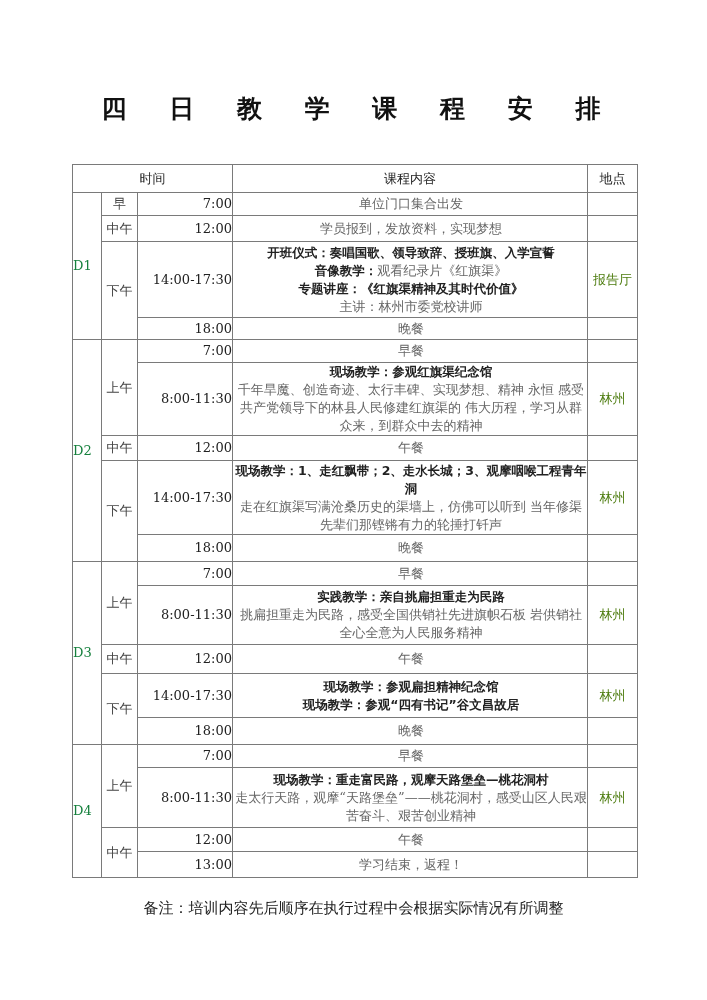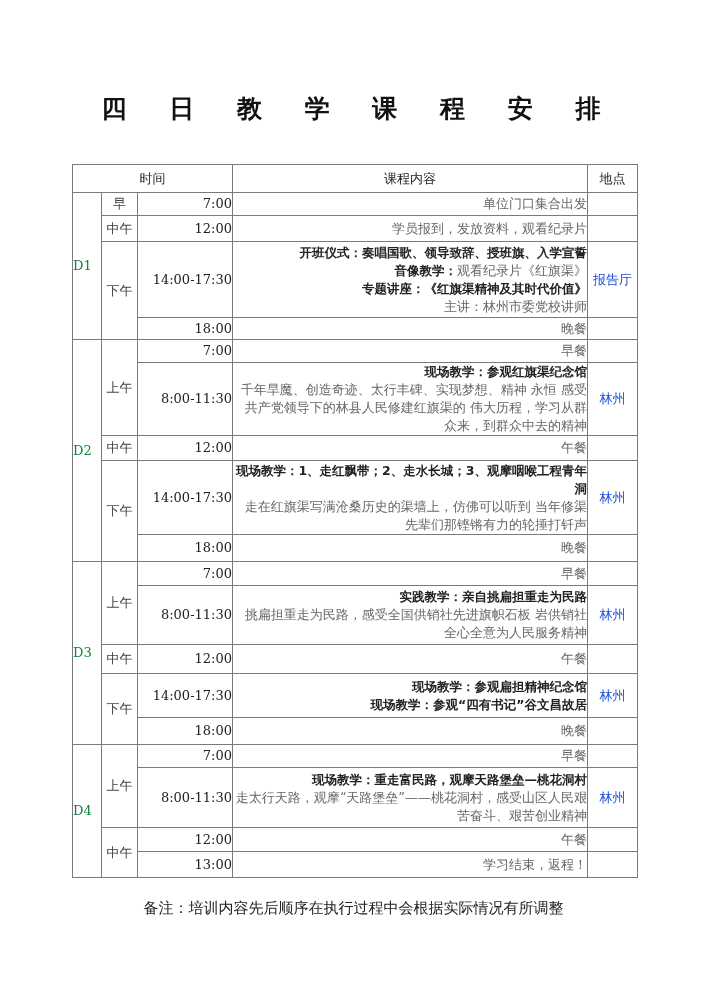--- a/index.html
+++ b/index.html
@@ -8,22 +8,22 @@
   .title { position: absolute; top: 92px; left: 0; width: 707px; text-align: center;
            font-family: "DejaVu Sans", "Liberation Sans", sans-serif; font-weight: bold;
            font-size: 25px; letter-spacing: 17px; color: #111; padding-left: 12px; box-sizing: border-box; }
   table.sched { position: absolute; left: 72px; top: 164px; border-collapse: collapse;
                 table-layout: fixed; width: 565px; }
   table.sched td, table.sched th { border: 1px solid #7a7a7a; padding: 0; font-weight: normal;
                 font-size: 13px; line-height: 18px; vertical-align: middle; }
   .c-day { width: 29px; text-align: left; color: #15803d; }
   .c-per { width: 36px; text-align: center; color: #444; }
   .c-time { width: 95px; text-align: right; color: #222; font-size: 13.5px; }
-  .c-content { width: 355px; text-align: right; padding-left: 2px !important; color: #666; }
-  .c-loc { width: 50px; text-align: center; color: #1d4ed8; }
+  .c-content { width: 355px; text-align: center; padding-left: 2px !important; color: #666; }
+  .c-loc { width: 50px; text-align: center; color: #4d7c0f; }
   th.h { text-align: center; color: #222; font-size: 13.5px; }
   .content-title { color: #222; font-weight: bold; display: block; font-family: "DejaVu Sans", "Liberation Sans", sans-serif; font-size: 12.5px; }
   .content-desc { color: #666; display: block; }
   .line { display: block; }
   .note { position: absolute; top: 884px; left: 0; width: 707px; text-align: center;
           font-family: "DejaVu Sans", "Liberation Sans", sans-serif; font-size: 15px; color: #222; margin-top: 15px; }
 </style>
 </head>
 <body>
 
@@ -47,21 +47,21 @@
   <tr style="height:23px">
     <td class="c-day" rowspan="4">D1</td>
     <td class="c-per">早</td>
     <td class="c-time">7:00</td>
     <td class="c-content">单位门口集合出发</td>
     <td class="c-loc"></td>
   </tr>
   <tr style="height:26px">
     <td class="c-per">中午</td>
     <td class="c-time">12:00</td>
-    <td class="c-content">学员报到，发放资料，观看纪录片</td>
+    <td class="c-content">学员报到，发放资料，实现梦想</td>
     <td class="c-loc"></td>
   </tr>
   <tr style="height:76px">
     <td class="c-per" rowspan="2">下午</td>
     <td class="c-time">14:00-17:30</td>
     <td class="c-content">
       <span class="line"><span class="content-title" style="display:inline">开班仪式：</span><span class="content-title" style="display:inline">奏唱国歌、领导致辞、授班旗、入学宣誓</span></span>
       <span class="line"><span class="content-title" style="display:inline">音像教学：</span><span class="content-desc" style="display:inline">观看纪录片《红旗渠》</span></span>
       <span class="line"><span class="content-title" style="display:inline">专题讲座：</span><span class="content-title" style="display:inline">《红旗渠精神及其时代价值》</span></span>
       <span class="line content-desc">主讲：林州市委党校讲师</span>

